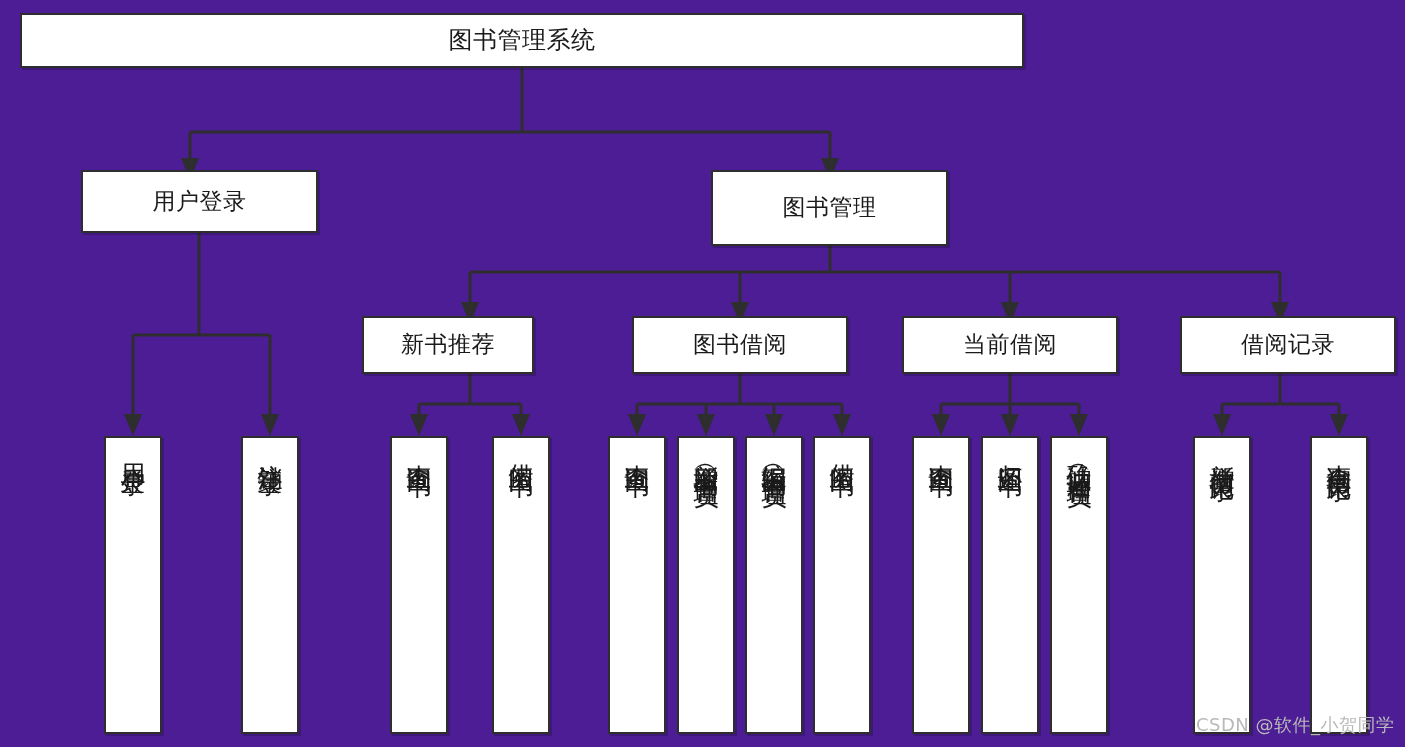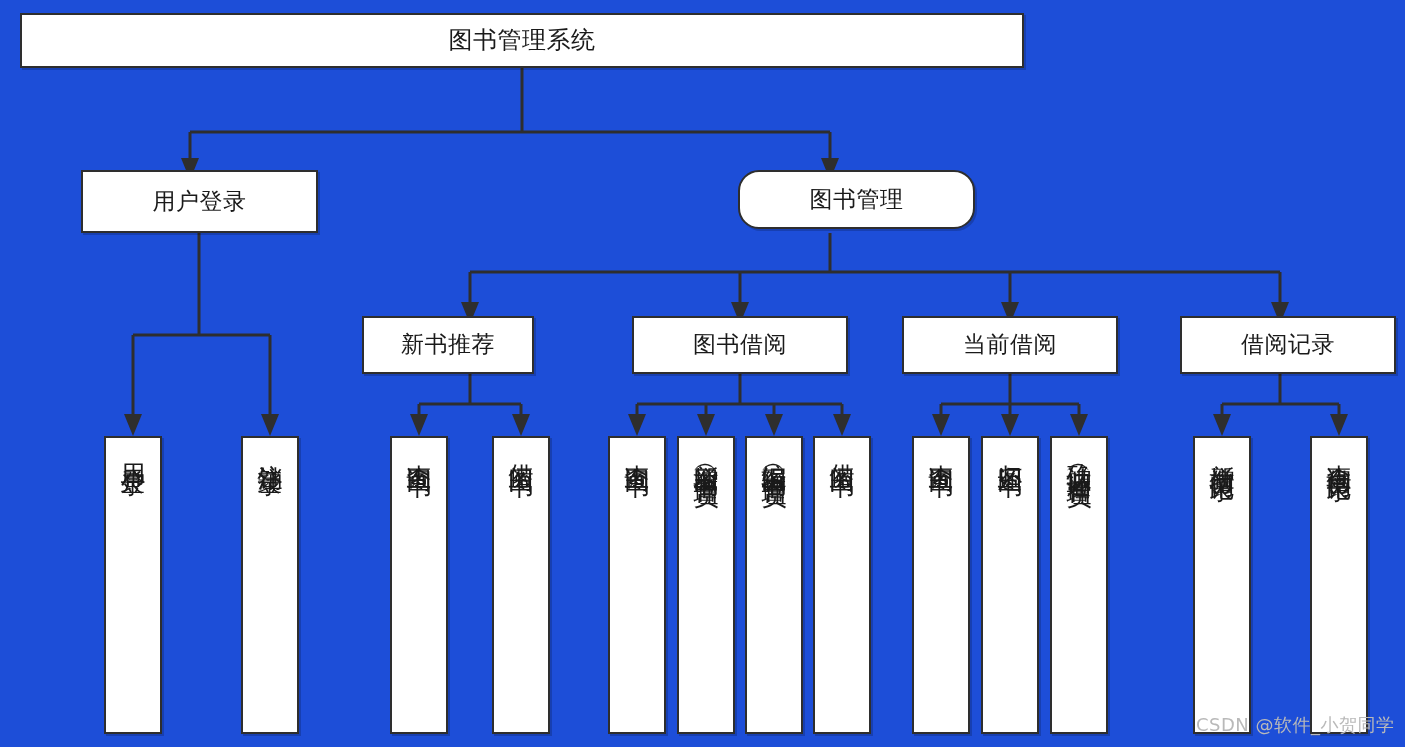--- a/index.html
+++ b/index.html
@@ -7,21 +7,21 @@
     padding: 0;
     background: #ffffff;
   }
   body {
     font-family: "DejaVu Sans", "Liberation Sans", sans-serif;
   }
   #canvas {
     position: relative;
     width: 1405px;
     height: 747px;
-    background: #1d4ed8;
+    background: #4c1d95;
     overflow: hidden;
   }
   svg#wires {
     position: absolute;
     left: 0;
     top: 0;
     width: 1405px;
     height: 747px;
     pointer-events: none;
   }
@@ -157,21 +157,21 @@
   </svg>
 
   <div class="node root horiz" style="left:20px; top:13px; width:1004px; height:55px;">
     <span class="label">图书管理系统</span>
   </div>
 
   <div class="node horiz" style="left:81px; top:170px; width:237px; height:63px;">
     <span class="label">用户登录</span>
   </div>
 
-  <div class="node horiz" style="left:738px; top:170px; width:237px; height:59px;border-radius:21px;">
+  <div class="node horiz" style="left:711px; top:170px; width:237px; height:76px;">
     <span class="label">图书管理</span>
   </div>
 
   <div class="node horiz" style="left:362px; top:316px; width:172px; height:58px;">
     <span class="label">新书推荐</span>
   </div>
 
   <div class="node horiz" style="left:902px; top:316px; width:216px; height:58px;">
     <span class="label">当前借阅</span>
   </div>

